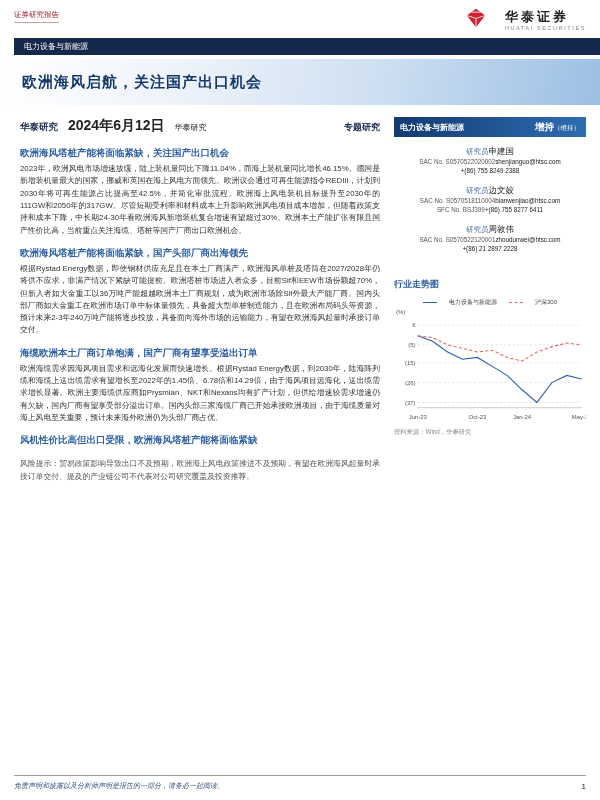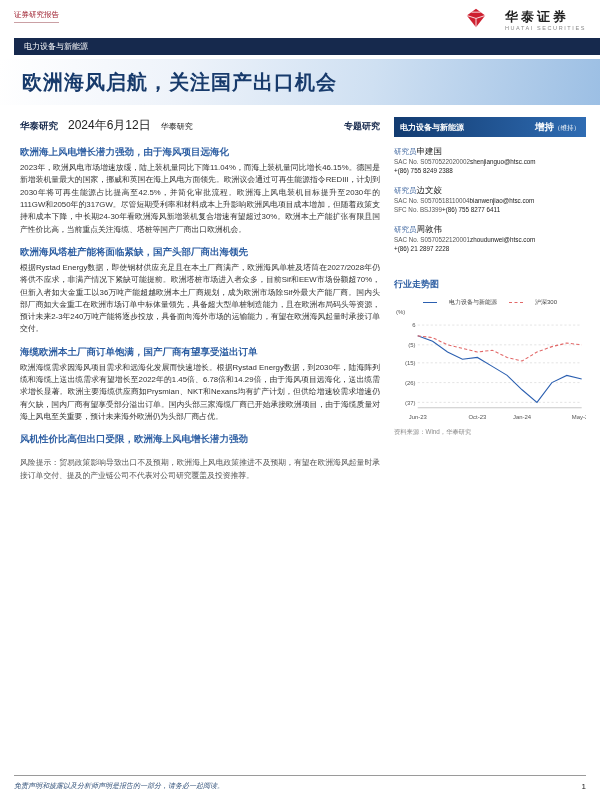--- a/index.html
+++ b/index.html
@@ -9,43 +9,43 @@
 
   .top { display:flex; justify-content:space-between; align-items:flex-start; padding:8px 14px 0 14px; }
   .report-type { font-size:7.5px; color:#9e1f2e; border-bottom:1px solid #caa0a4; padding-bottom:2px; margin-top:2px; }
   .logo { display:flex; align-items:center; gap:19px; }
   .logo-text { display:flex; flex-direction:column; line-height:1.2; }
   .logo-text .cn { font-size:13px; font-weight:bold; color:#222; letter-spacing:3px; }
   .logo-text .en { font-size:5.5px; color:#8a8a8a; letter-spacing:1.6px; }
 
   .sector-tag { display:inline-block; background:#16294d; color:#fff; font-size:8px; padding:3px 10px; margin:6px 0 0 14px; }
   .banner { margin-top:4px; height:46px; background:linear-gradient(100deg,#ffffff 0%,#eef3fa 30%,#cfe0f2 62%,#9cbfe4 100%); display:flex; align-items:center; padding-left:22px; }
-  .banner h1 { font-size:20px; color:#173a6b; font-weight:bold; letter-spacing:1px; }
+  .banner h1 { font-size:15px; color:#173a6b; font-weight:bold; letter-spacing:1px; }
 
   .content { flex:1; display:flex; gap:14px; padding:12px 14px 0 20px; }
   .main { flex:1; min-width:0; }
   .metarow { display:flex; align-items:baseline; gap:10px; padding-bottom:2px; }
   .brand-research { font-size:9.5px; font-weight:bold; color:#16294d; }
-  .meta-date { font-size:12px; font-weight:normal; color:#222; }
+  .meta-date { font-size:14px; font-weight:bold; color:#222; }
   .meta-region { font-size:8px; color:#222; }
   .meta-kind { margin-left:auto; font-size:9px; font-weight:bold; color:#16294d; }
 
   .section { margin-top:10px; }
   .section h2 { font-size:9.5px; color:#2e5fa3; margin-bottom:3px; font-weight:bold; }
   .section p { font-size:7.8px; color:#333; line-height:1.58; text-align:justify; }
   .risk { margin-top:11px; font-size:7.8px; color:#555; line-height:1.58; text-align:justify; }
 
   .sidebar { width:192px; flex-shrink:0; }
   .side-header { height:20px; background:linear-gradient(90deg,#123b70,#2f6cb3); color:#fff; display:flex; align-items:center; justify-content:space-between; padding:0 6px; }
   .side-industry { font-size:8px; font-weight:bold; }
   .side-rating { font-size:9.5px; font-weight:bold; }
   .side-rating .sub { font-size:6.5px; font-weight:normal; }
 
   .analyst { margin-top:9px; }
-  .arow { display:flex; justify-content:flex-start; align-items:baseline; min-height:9px; }
+  .arow { display:flex; justify-content:center; align-items:baseline; min-height:9px; }
   .role { font-size:7.5px; color:#4a6fa5; }
   .aname { font-size:8.5px; font-weight:normal; color:#1a1a1a; }
   .acred { font-size:6.3px; color:#555; }
   .acontact { font-size:6.3px; color:#1a1a1a; }
 
   .chart-title { margin-top:24px; font-size:9px; font-weight:bold; color:#2e5fa3; }
   .chart-box { margin-top:7px; }
   .legend { display:flex; justify-content:center; gap:12px; font-size:6px; color:#444; align-items:center; margin-bottom:2px; }
   .legend .sample { width:14px; height:0; border-top:1.5px solid #2b5fb0; display:inline-block; }
   .pct { font-size:6px; color:#555; display:block; margin-left:2px; }
@@ -86,36 +86,36 @@
 
     <div class="main">
       <div class="metarow">
         <span class="brand-research">华泰研究</span>
         <span class="meta-date">2024年6月12日</span>
         <span class="meta-region">华泰研究</span>
         <span class="meta-kind">专题研究</span>
       </div>
 
       <div class="section">
-        <h2>欧洲海上风电增长潜力强劲，由于海风项目远海化</h2>
+        <h2>欧洲海风塔桩产能将面临紧缺，关注国产出口机会</h2>
         <p>2023年，欧洲风电市场增速放缓，陆上装机量同比下降11.04%，而海上装机量同比增长46.15%。德国是新增装机量最大的国家，挪威和英国在海上风电方面领先。欧洲议会通过可再生能源指令REDIII，计划到2030年将可再生能源占比提高至42.5%，并简化审批流程。欧洲海上风电装机目标提升至2030年的111GW和2050年的317GW。尽管短期受利率和材料成本上升影响欧洲风电项目成本增加，但随着政策支持和成本下降，中长期24-30年看欧洲海风新增装机复合增速有望超过30%。欧洲本土产能扩张有限且国产性价比高，当前重点关注海缆、塔桩等国产厂商出口欧洲机会。</p>
       </div>
 
       <div class="section">
         <h2>欧洲海风塔桩产能将面临紧缺，国产头部厂商出海领先</h2>
         <p>根据Rystad Energy数据，即使钢材供应充足且在本土厂商满产，欧洲海风单桩及塔筒在2027/2028年仍将供不应求，非满产情况下紧缺可能提前。欧洲塔桩市场进入者众多，目前Sif和EEW市场份额超70%，但新入者如大金重工以36万吨产能超越欧洲本土厂商规划，成为欧洲市场除Sif外最大产能厂商。国内头部厂商如大金重工在欧洲市场订单中标体量领先，具备超大型单桩制造能力，且在欧洲布局码头等资源，预计未来2-3年240万吨产能将逐步投放，具备面向海外市场的运输能力，有望在欧洲海风起量时承接订单交付。</p>
       </div>
 
       <div class="section">
         <h2>海缆欧洲本土厂商订单饱满，国产厂商有望享受溢出订单</h2>
         <p>欧洲海缆需求因海风项目需求和远海化发展而快速增长。根据Rystad Energy数据，到2030年，陆海阵列缆和海缆上送出缆需求有望增长至2022年的1.45倍、6.78倍和14.29倍，由于海风项目远海化，送出缆需求增长显著。欧洲主要海缆供应商如Prysmian、NKT和Nexans均有扩产计划，但供给增速较需求增速仍有欠缺，国内厂商有望享受部分溢出订单。国内头部三家海缆厂商已开始承接欧洲项目，由于海缆质量对海上风电至关重要，预计未来海外欧洲仍为头部厂商占优。</p>
       </div>
 
       <div class="section">
-        <h2>风机性价比高但出口受限，欧洲海上风电增长潜力强劲</h2>
+        <h2>风机性价比高但出口受限，欧洲海风塔桩产能将面临紧缺</h2>
       </div>
 
       <p class="risk">风险提示：贸易政策影响导致出口不及预期，欧洲海上风电政策推进不及预期，有望在欧洲海风起量时承接订单交付、提及的产业链公司不代表对公司研究覆盖及投资推荐。</p>
     </div>
 
     <div class="sidebar">
       <div class="side-header">
         <span class="side-industry">电力设备与新能源</span>
         <span class="side-rating">
           <span>增持</span><span class="sub">（维持）</span>

